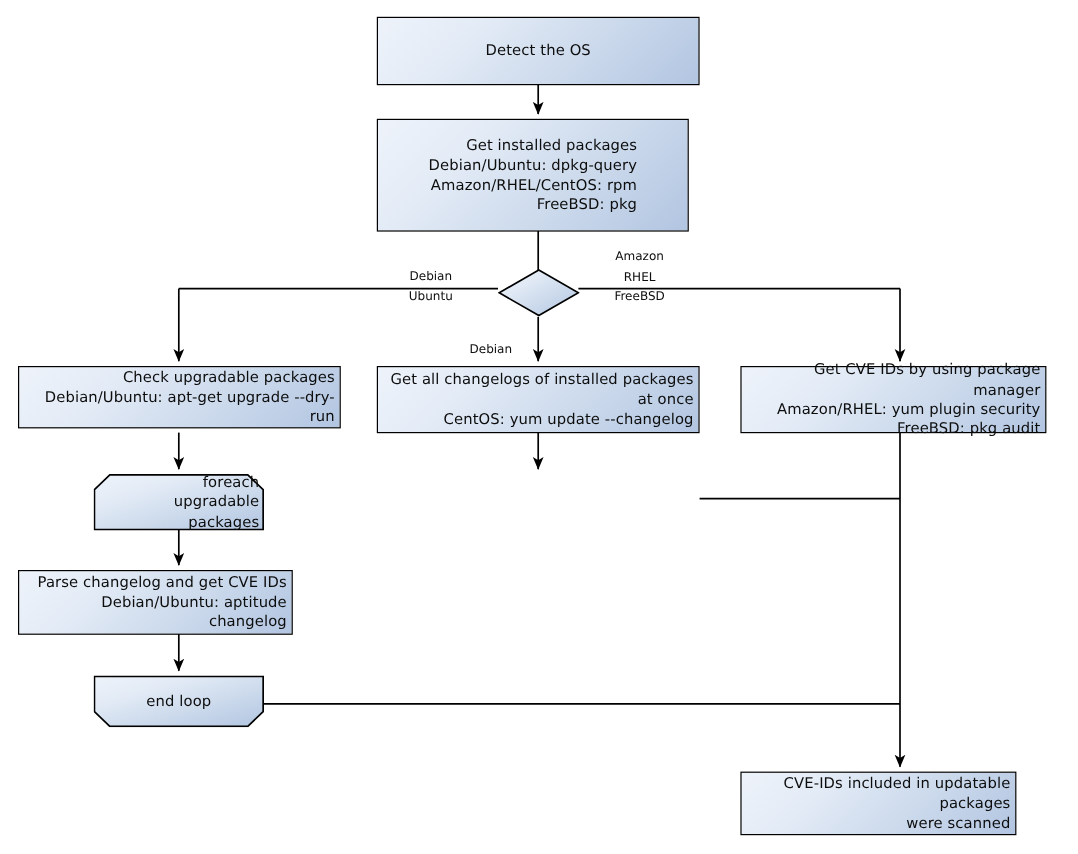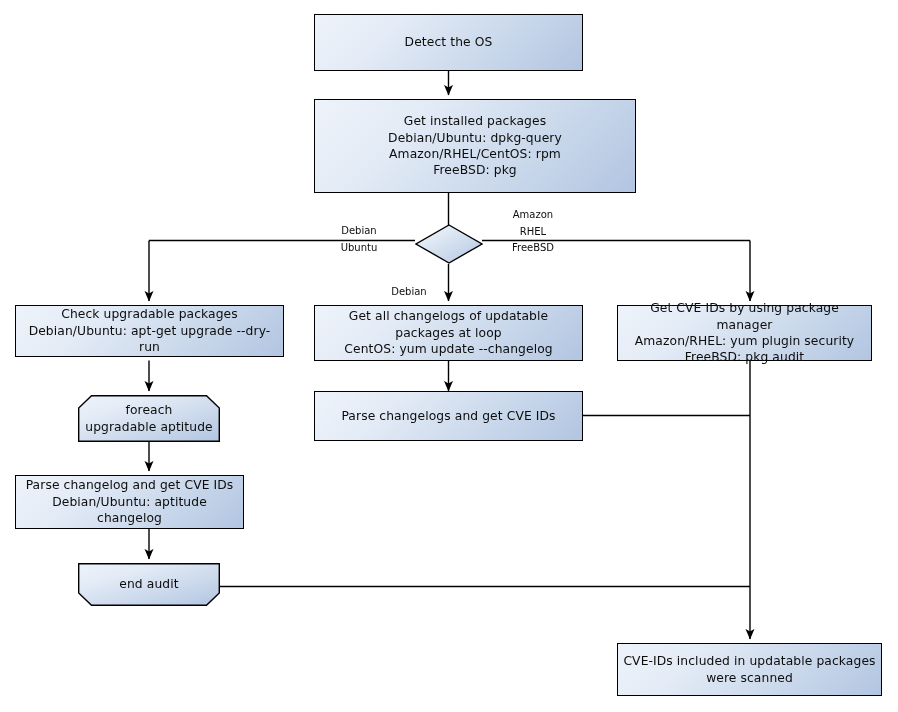--- a/index.html
+++ b/index.html
@@ -27,21 +27,21 @@
     width: 898px;
     height: 712px;
     pointer-events: none;
   }
   .node {
     position: absolute;
     box-sizing: border-box;
     display: flex;
     align-items: center;
     justify-content: center;
-    text-align: center;
+    text-align: right;
     color: #0d0d0d;
     font-size: 12.3px;
     line-height: 16.4px;
     letter-spacing: 0.1px;
     white-space: pre-line;
     border: 1.4px solid #000000;
     background: linear-gradient(135deg, #eef3fa 0%, #e3ebf6 28%, #ccdaec 62%, #b2c5e1 100%);
   }
   .node .txt {
     padding: 0 4px;
@@ -125,21 +125,21 @@
       <path d="M583,415.5 L750,415.5"></path>
 
       <path d="M750,360.5 L750,639" marker-end="url(#arrow)"></path>
     </g>
   </svg>
 
   <div class="node" style="left:314px; top:14px; width:269px; height:57px;">
     <span class="txt">Detect the OS</span>
   </div>
 
-  <div class="node" style="left:314px; top:99px; width:322px; height:94px;">
+  <div class="node" style="left:314px; top:99px; width:260px; height:94px;">
     <span class="txt">Get installed packages
 Debian/Ubuntu: dpkg-query
 Amazon/RHEL/CentOS: rpm
 FreeBSD: pkg</span>
   </div>
 
   <div class="diamond-wrap" style="left:415px; top:224px; width:68px; height:40px;">
     <svg width="68" height="40" viewBox="0 0 68 40" xmlns="http://www.w3.org/2000/svg">
       <polygon points="34,1 67,20 34,39 1,20" fill="url(#nodegrad)" stroke="#000000" stroke-width="1.4"></polygon>
     </svg>
@@ -163,48 +163,45 @@
   <div class="node" style="left:15px; top:305px; width:269px; height:52px;">
     <span class="txt">Check upgradable packages
 Debian/Ubuntu: apt-get upgrade --dry-run</span>
   </div>
 
   <div class="node clip-top" style="left:78px; top:395px; width:142px; height:47px;">
     <svg class="shape" viewBox="0 0 142 47" preserveAspectRatio="none" xmlns="http://www.w3.org/2000/svg">
       <polygon points="0.7,46.3 0.7,13 13.5,0.7 128.5,0.7 141.3,13 141.3,46.3" fill="url(#nodegrad)" stroke="#000000" stroke-width="1.4"></polygon>
     </svg>
     <span class="txt">foreach
-upgradable  aptitude</span>
+upgradable  packages</span>
   </div>
 
   <div class="node" style="left:15px; top:475px; width:229px; height:54px;">
     <span class="txt">Parse changelog and get  CVE IDs
 Debian/Ubuntu: aptitude changelog</span>
   </div>
 
   <div class="node clip-bot" style="left:78px; top:563px; width:142px; height:43px;">
     <svg class="shape" viewBox="0 0 142 43" preserveAspectRatio="none" xmlns="http://www.w3.org/2000/svg">
       <polygon points="0.7,0.7 141.3,0.7 141.3,30 128.5,42.3 13.5,42.3 0.7,30" fill="url(#nodegrad)" stroke="#000000" stroke-width="1.4"></polygon>
     </svg>
-    <span class="txt">end audit</span>
+    <span class="txt">end loop</span>
   </div>
 
   <div class="node" style="left:314px; top:305px; width:269px; height:56px;">
-    <span class="txt">Get all changelogs of updatable packages at loop
+    <span class="txt">Get all changelogs of installed packages at once
 CentOS: yum update --changelog</span>
   </div>
 
-  <div class="node" style="left:314px; top:391px; width:269px; height:50px;">
-    <span class="txt">Parse changelogs and get CVE IDs</span>
-  </div>
 
   <div class="node" style="left:617px; top:305px; width:255px; height:56px;">
     <span class="txt">Get CVE IDs by using package manager
 Amazon/RHEL: yum plugin security
 FreeBSD: pkg audit</span>
   </div>
 
-  <div class="node" style="left:617px; top:643px; width:265px; height:53px;">
+  <div class="node" style="left:617px; top:643px; width:230px; height:53px;">
     <span class="txt">CVE-IDs included in updatable packages
 were scanned</span>
   </div>
 
 </div>
 
 </body></html>

